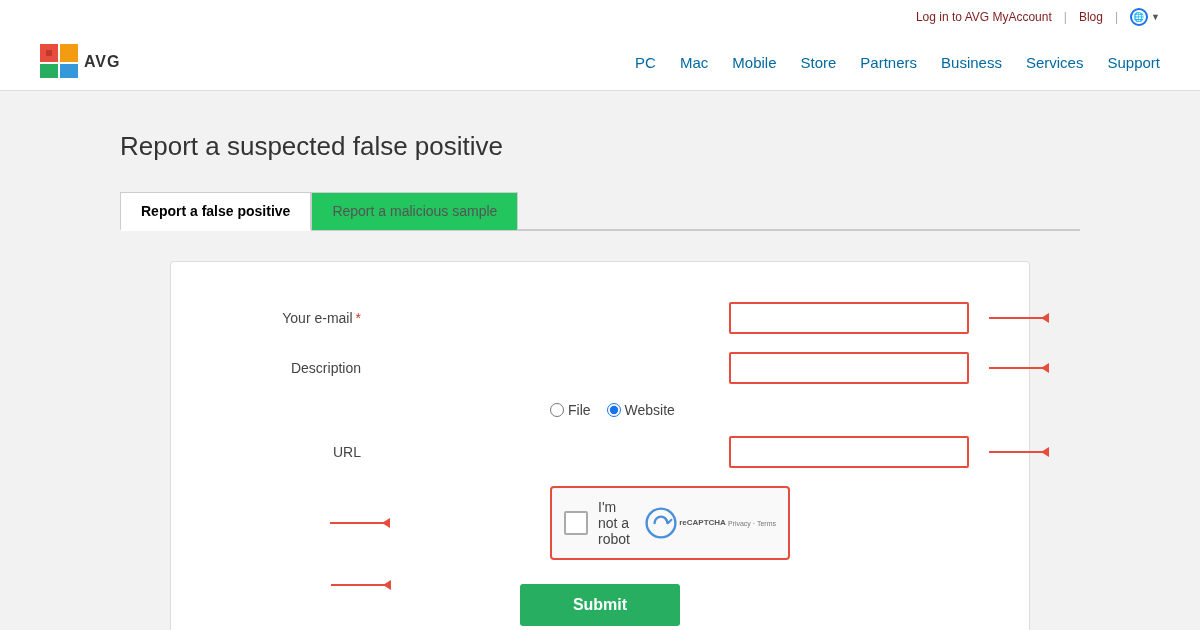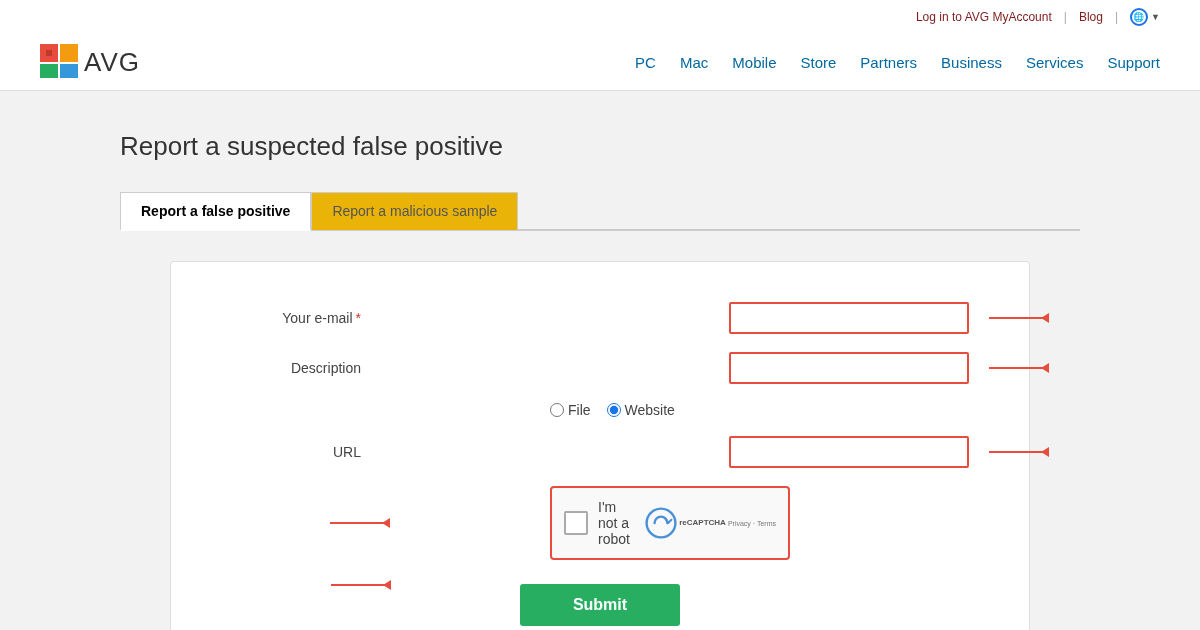--- a/index.html
+++ b/index.html
@@ -62,22 +62,22 @@
       padding: 10px 0;
     }
     .logo-area {
       display: flex;
       align-items: center;
       margin-right: auto;
       gap: 4px;
       text-decoration: none;
     }
     .logo-text {
-      font-size: 26px;
-      font-weight: normal;
+      font-size: 16px;
+      font-weight: bold;
       color: #333;
       letter-spacing: 1px;
     }
     .nav {
       display: flex;
       gap: 24px;
       align-items: center;
     }
     .nav-item {
       text-decoration: none;
@@ -118,21 +118,21 @@
     .tab.active {
       border-bottom: 2px solid #fff;
       font-weight: bold;
       color: #000000;
       background: #fff;
       border-top: 1px solid #ccc;
       border-left: 1px solid #ccc;
       border-right: 1px solid #ccc;
     }
     .tab:not(.active) {
-      background: #eab308;
+      background: #22c55e;
       color: #555;
     }
 
     
     .form-card {
       background: #fff;
       border: 1px solid #ddd;
       border-radius: 4px;
       padding: 40px 60px;
       max-width: 860px;

